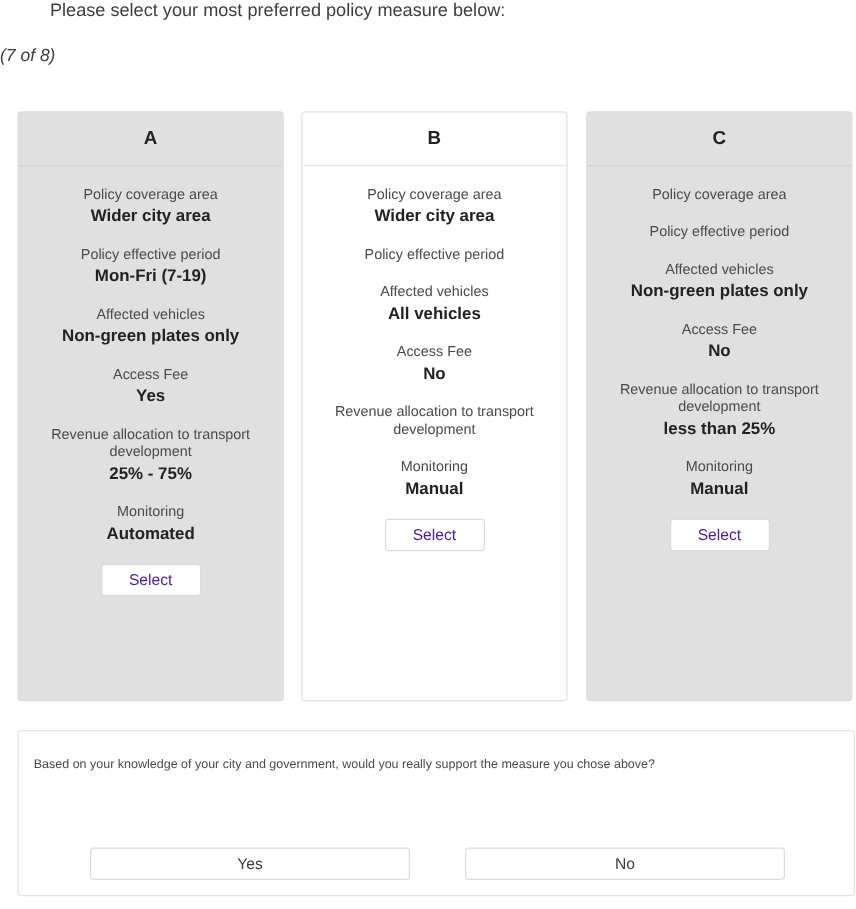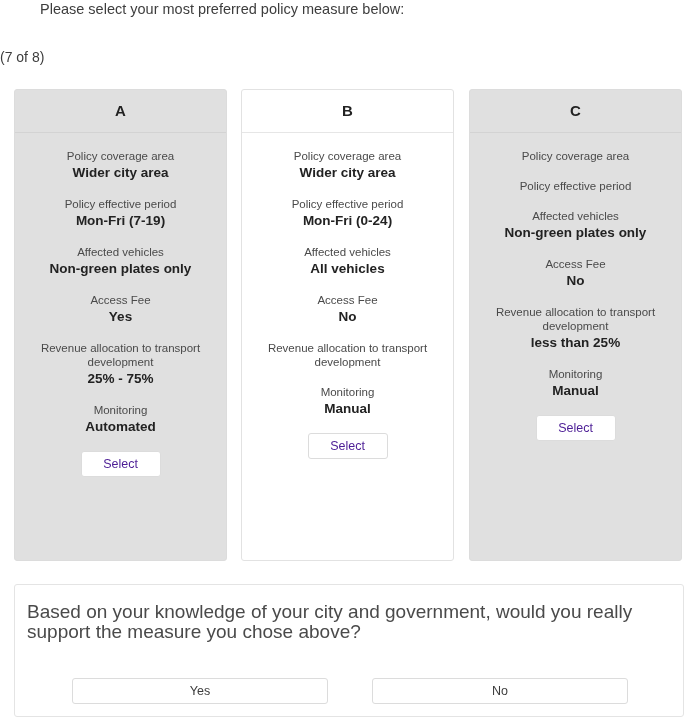--- a/index.html
+++ b/index.html
@@ -24,24 +24,25 @@
     width: 660px;
     font-size: 14.5px;
     line-height: 18px;
     color: #3d3d3d;
     white-space: nowrap;
     margin-left: 40px;
   }
   .progress {
     position: absolute;
     left: 0px;
-    top: 48px;
+    top: 35px;
     font-size: 14px;
     line-height: 18px;
     color: #3d3d3d;
+    font-style: italic;
   }
 
   
   .cards {
     position: absolute;
     left: 14px;
     top: 89px;
     width: 670px;
     height: 474px;
   }
@@ -126,21 +127,21 @@
     box-sizing: border-box;
     background: #ffffff;
     border: 1px solid #e4e4e4;
     border-radius: 3px;
   }
   .question-text {
     position: absolute;
     left: 12px;
     top: 17px;
     width: 638px;
-    font-size: 19px;
+    font-size: 10px;
     line-height: 20px;
     color: #4a4a4a;
   }
   .answer-row {
     position: absolute;
     left: 0;
     top: 93px;
     width: 100%;
     height: 26px;
   }
@@ -206,21 +207,20 @@
 
   <div class="card plain card-b">
     <div class="card-header">B</div>
     <div class="card-body">
       <div class="attr">
         <div class="attr-label">Policy coverage area</div>
         <div class="attr-value">Wider city area</div>
       </div>
       <div class="attr">
         <div class="attr-label">Policy effective period</div>
-        <div class="attr-value">Mon-Fri (0-24)</div>
       </div>
       <div class="attr">
         <div class="attr-label">Affected vehicles</div>
         <div class="attr-value">All vehicles</div>
       </div>
       <div class="attr">
         <div class="attr-label">Access Fee</div>
         <div class="attr-value">No</div>
       </div>
       <div class="attr">

